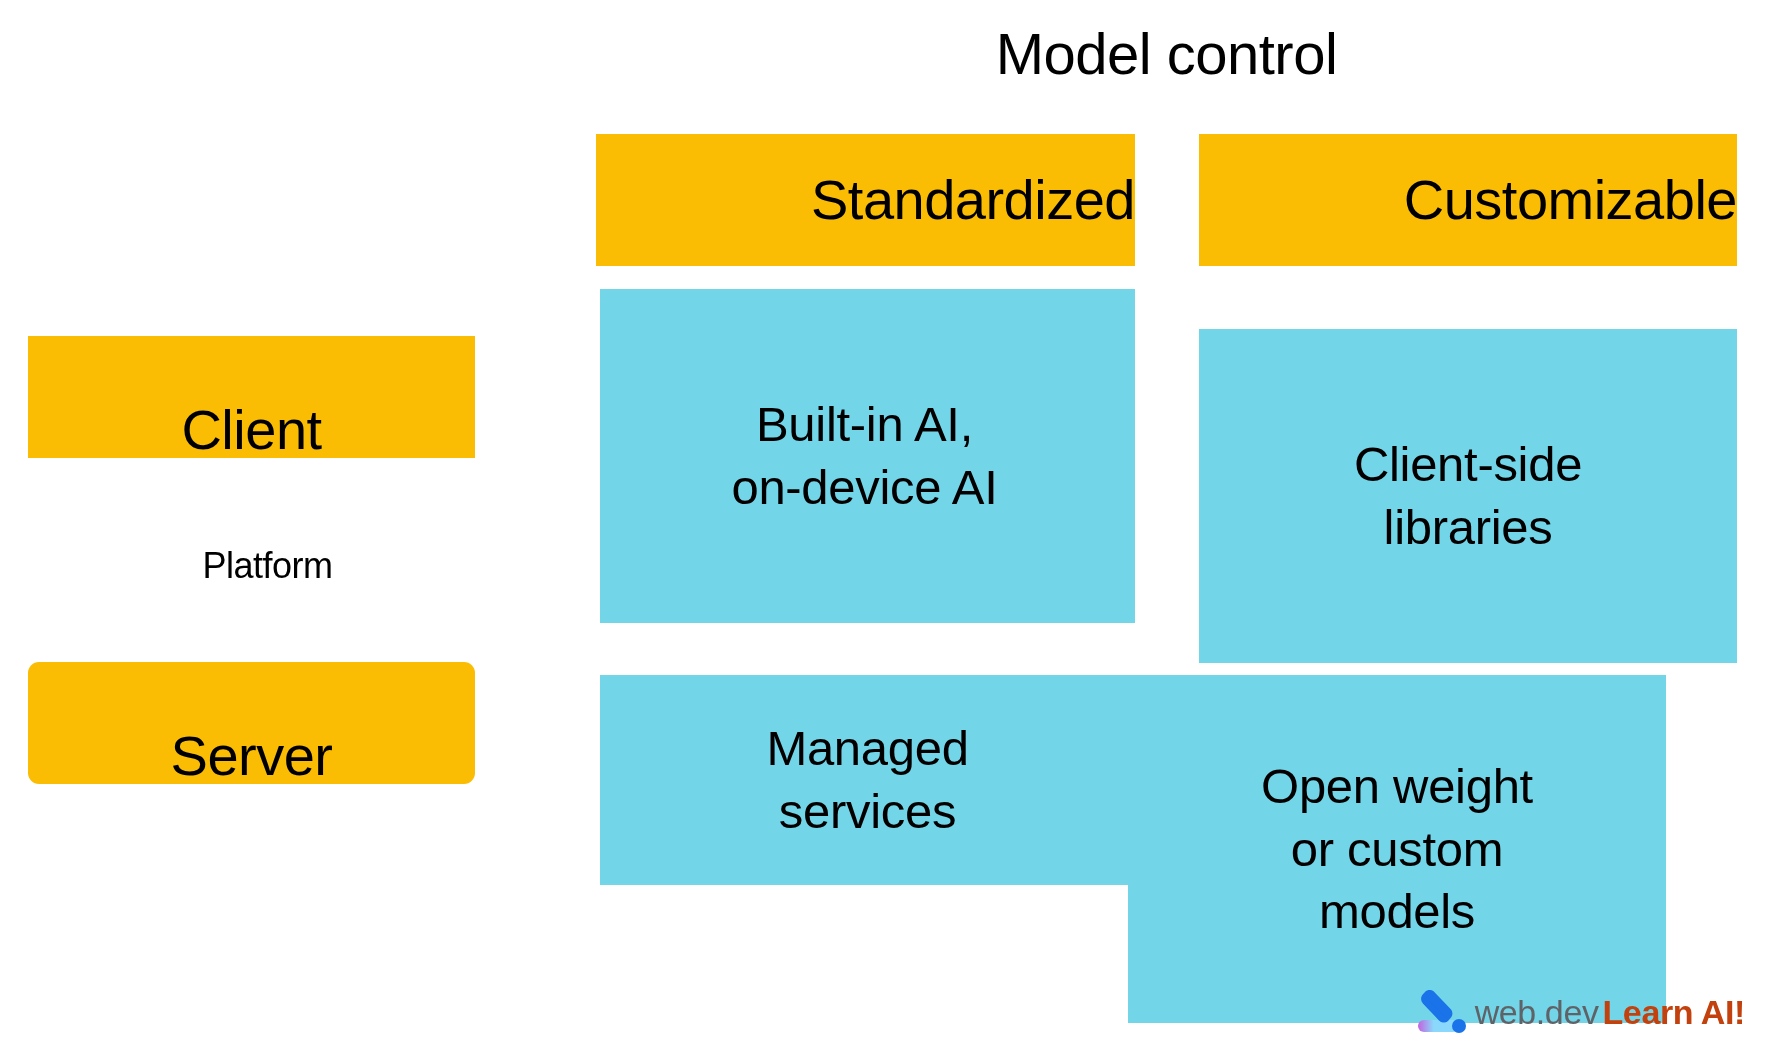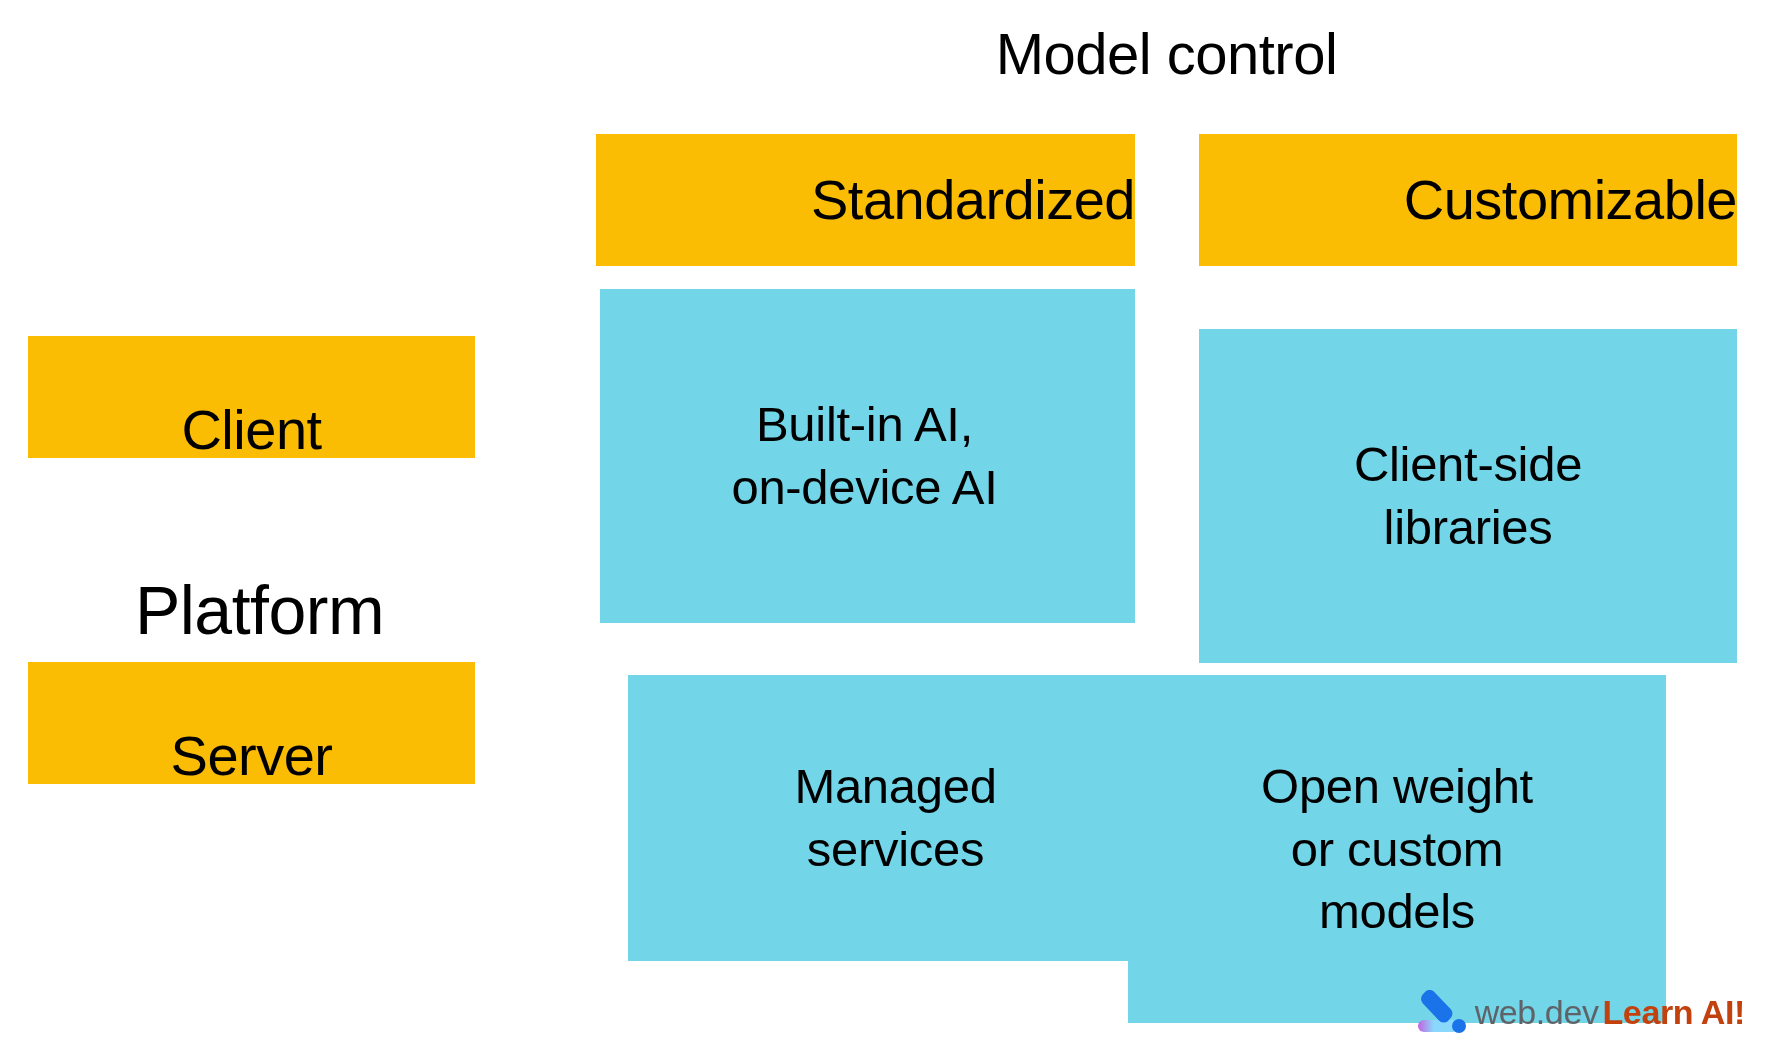--- a/index.html
+++ b/index.html
@@ -57,58 +57,57 @@
     background: #FBBC04;
     display: flex;
     align-items: flex-end;
     justify-content: center;
     font-size: 56px;
     font-weight: 400;
     letter-spacing: -0.5px;
     line-height: 1;
   }
   #row-header-0 { top: 336px; height: 122px; }
-  #row-header-1 { top: 662px; height: 122px; }
+  #row-header-1 { top: 662px; height: 122px; border-radius: 11px; }
 
   
   #axis-label-platform {
     position: absolute;
-    left: 36px;
+    left: 44px;
     top: 530px;
     width: 447px;
     height: 72px;
     display: flex;
     align-items: center;
     justify-content: center;
-    font-size: 68px;
-    font-weight: 400;
-    letter-spacing: -0.5px;
-    line-height: 1;
-    margin-top: 44px;
+    font-size: 36px;
+    font-weight: 400;
+    letter-spacing: -0.5px;
+    line-height: 1;
   }
 
   
   .cell {
     position: absolute;
     background: #73D5E8;
     display: flex;
     align-items: center;
     justify-content: center;
     text-align: center;
     font-size: 49px;
     font-weight: 400;
     letter-spacing: -0.3px;
     line-height: 1.28;
     padding: 0 14px;
     box-sizing: border-box;
     white-space: pre-line;
   }
   #cell-0-0 { left: 600px;  top: 289px; width: 535px; height: 334px; padding-left: 8px; }
   #cell-0-1 { left: 1199px; top: 289px; width: 538px; height: 334px; margin-top: 40px; }
-  #cell-1-0 { left: 600px;  top: 675px; width: 535px; height: 286px; margin-left: 28px; }
+  #cell-1-0 { left: 600px;  top: 675px; width: 535px; height: 210px; }
   #cell-1-1 { left: 1128px; top: 675px; width: 538px; height: 348px; }
 
   
   #brand-lockup {
     position: absolute;
     right: 22px;
     bottom: 18px;
     height: 52px;
     display: flex;
     align-items: center;

